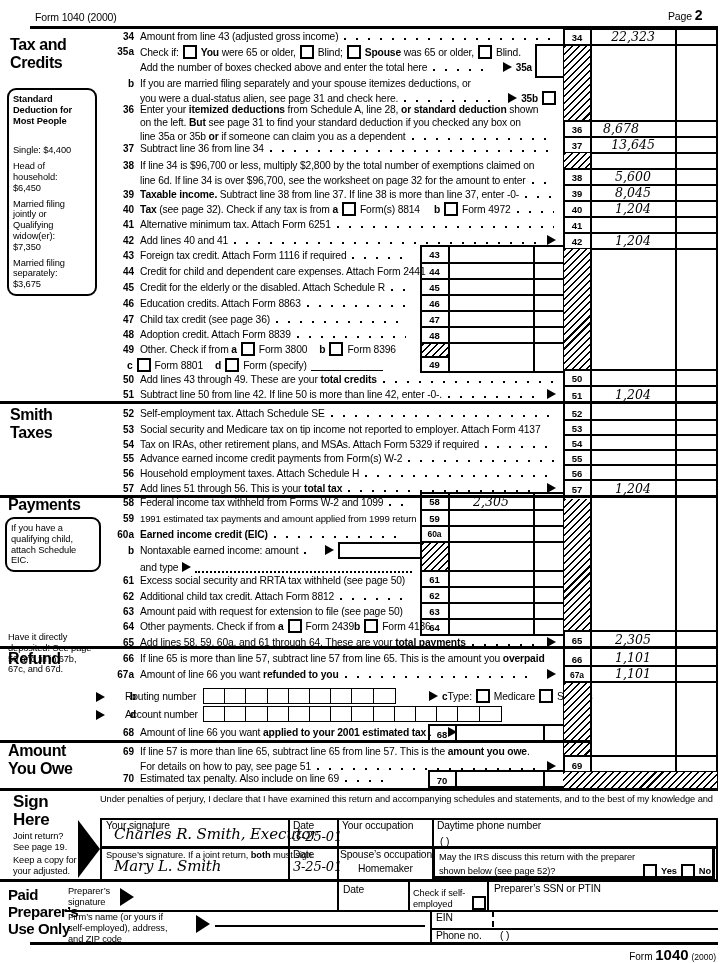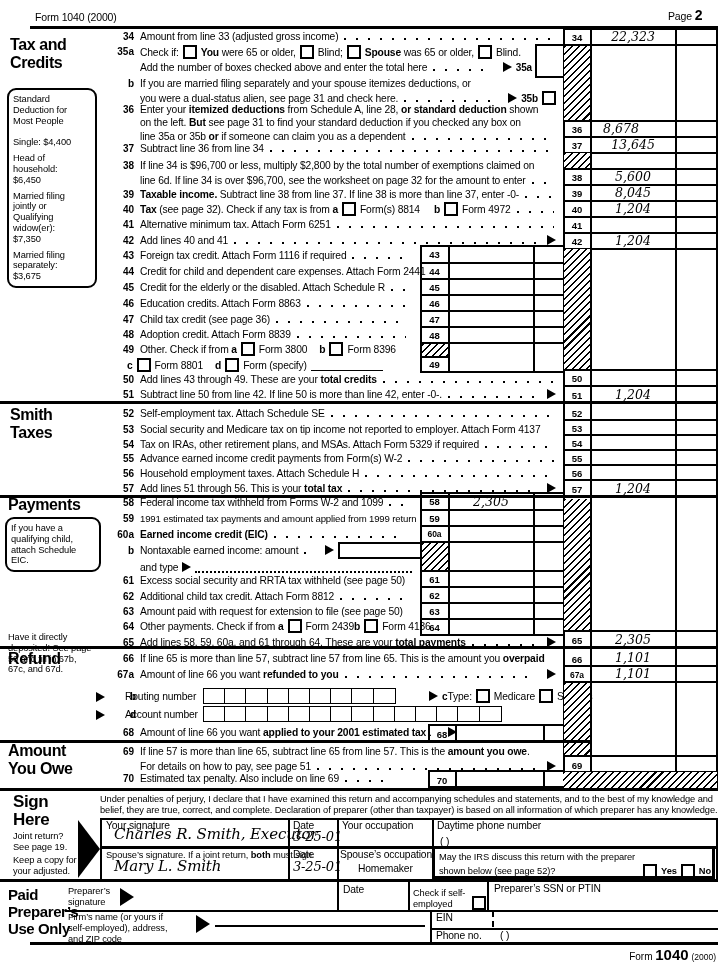--- a/index.html
+++ b/index.html
@@ -42,21 +42,21 @@
     <span>Page</span>
     <span style="font-weight:bold;font-size:14px">2</span>
   </div>
   <div class="thick" style="left:30px;top:26px;width:688px"></div>
 
   <div class="sideh" style="left:10px;top:36px">
     <div>Tax and</div>
       <div>Credits</div>
   </div>
   <div class="sidenote bubble" style="left:7px;top:88px;width:78px">
-    <div style="font-weight:normal;margin-bottom:11px;width:62px">Standard Deduction for Most People</div>
+    <div style="font-weight:bold;margin-bottom:19px;width:62px">Standard Deduction for Most People</div>
     <div style="margin-bottom:5px;width:70px">Single: $4,400</div>
     <div style="margin-bottom:5px;width:70px">Head of household: $6,450</div>
     <div style="margin-bottom:5px;width:72px">Married filing jointly or Qualifying widow(er): $7,350</div>
     <div style="width:66px">Married filing separately: $3,675</div>
   </div>
   <div class="sideh" style="left:10px;top:406px">
     <div>Smith</div>
       <div>Taxes</div>
   </div>
   <div class="sideh" style="left:8px;top:496px">Payments</div>
@@ -74,21 +74,21 @@
   <div class="sidenote" style="left:13px;top:831px;width:66px">Joint return? See page 19.</div>
   <div class="sidenote" style="left:13px;top:855px;width:66px">Keep a copy for your adjusted.</div>
   <div class="sideh" style="left:8px;top:886px;font-size:15px;line-height:17px">
     <div>Paid</div>
       <div>Preparer’s</div>
       <div>Use Only</div>
   </div>
 
   <div class="lno" style="top:31px">34</div>
   <div class="row" style="left:140px;top:29px;width:420px">
-    <span>Amount from line 33 (adjusted gross income)</span>
+    <span>Amount from line 43 (adjusted gross income)</span>
       <span class="leader"></span>
   </div>
 
   <div class="lno" style="top:46px">35a</div>
   <div class="row" style="left:140px;top:45px;width:420px">
     <span>Check if:</span>
       <span class="cb"></span>
     <span><b>You</b> were 65 or older,</span>
       <span class="cb"></span>
     <span>Blind;</span>
@@ -508,21 +508,20 @@
   <div class="amt" style="left:591px;top:650px;width:84px">1,101</div>
   <div class="amt" style="left:591px;top:666px;width:84px">1,101</div>
 
   <div class="thick" style="left:0;top:401px;width:718px"></div>
   <div class="thick" style="left:0;top:495px;width:718px"></div>
   <div class="thick" style="left:0;top:646px;width:718px"></div>
   <div class="thick" style="left:0;top:740px;width:590px"></div>
   <div class="thick" style="left:0;top:788px;width:718px"></div>
 
   <div class="t small" style="left:100px;top:793px">Under penalties of perjury, I declare that I have examined this return and accompanying schedules and statements, and to the best of my knowledge and</div>
-  <div class="t small" style="left:100px;top:804px">belief, they are true, correct, and complete. Declaration of preparer (other than taxpayer) is based on all information of which preparer has any knowledge.</div>
   <span class="arrbig" style="position:absolute;left:78px;top:820px;border-left-width:22px;border-top-width:29px;border-bottom-width:29px"></span>
   <div class="hl" style="left:100px;top:818px;width:618px;height:1.5px"></div>
   <div class="vl" style="left:100px;top:818px;width:1.5px;height:62px"></div>
   <div class="vl" style="left:288px;top:818px;width:1.5px;height:62px"></div>
   <div class="vl" style="left:337px;top:818px;width:1.5px;height:62px"></div>
   <div class="vl" style="left:432px;top:818px;width:1.5px;height:62px"></div>
   <div class="vl" style="left:716px;top:818px;width:1.5px;height:62px"></div>
   <div class="hl" style="left:100px;top:846px;width:618px;height:2.5px"></div>
   <div class="t" style="left:106px;top:820px">Your signature</div>
   <div class="t hand" style="left:114px;top:828px;font-size:15px">Charles R. Smith, Executor</div>

